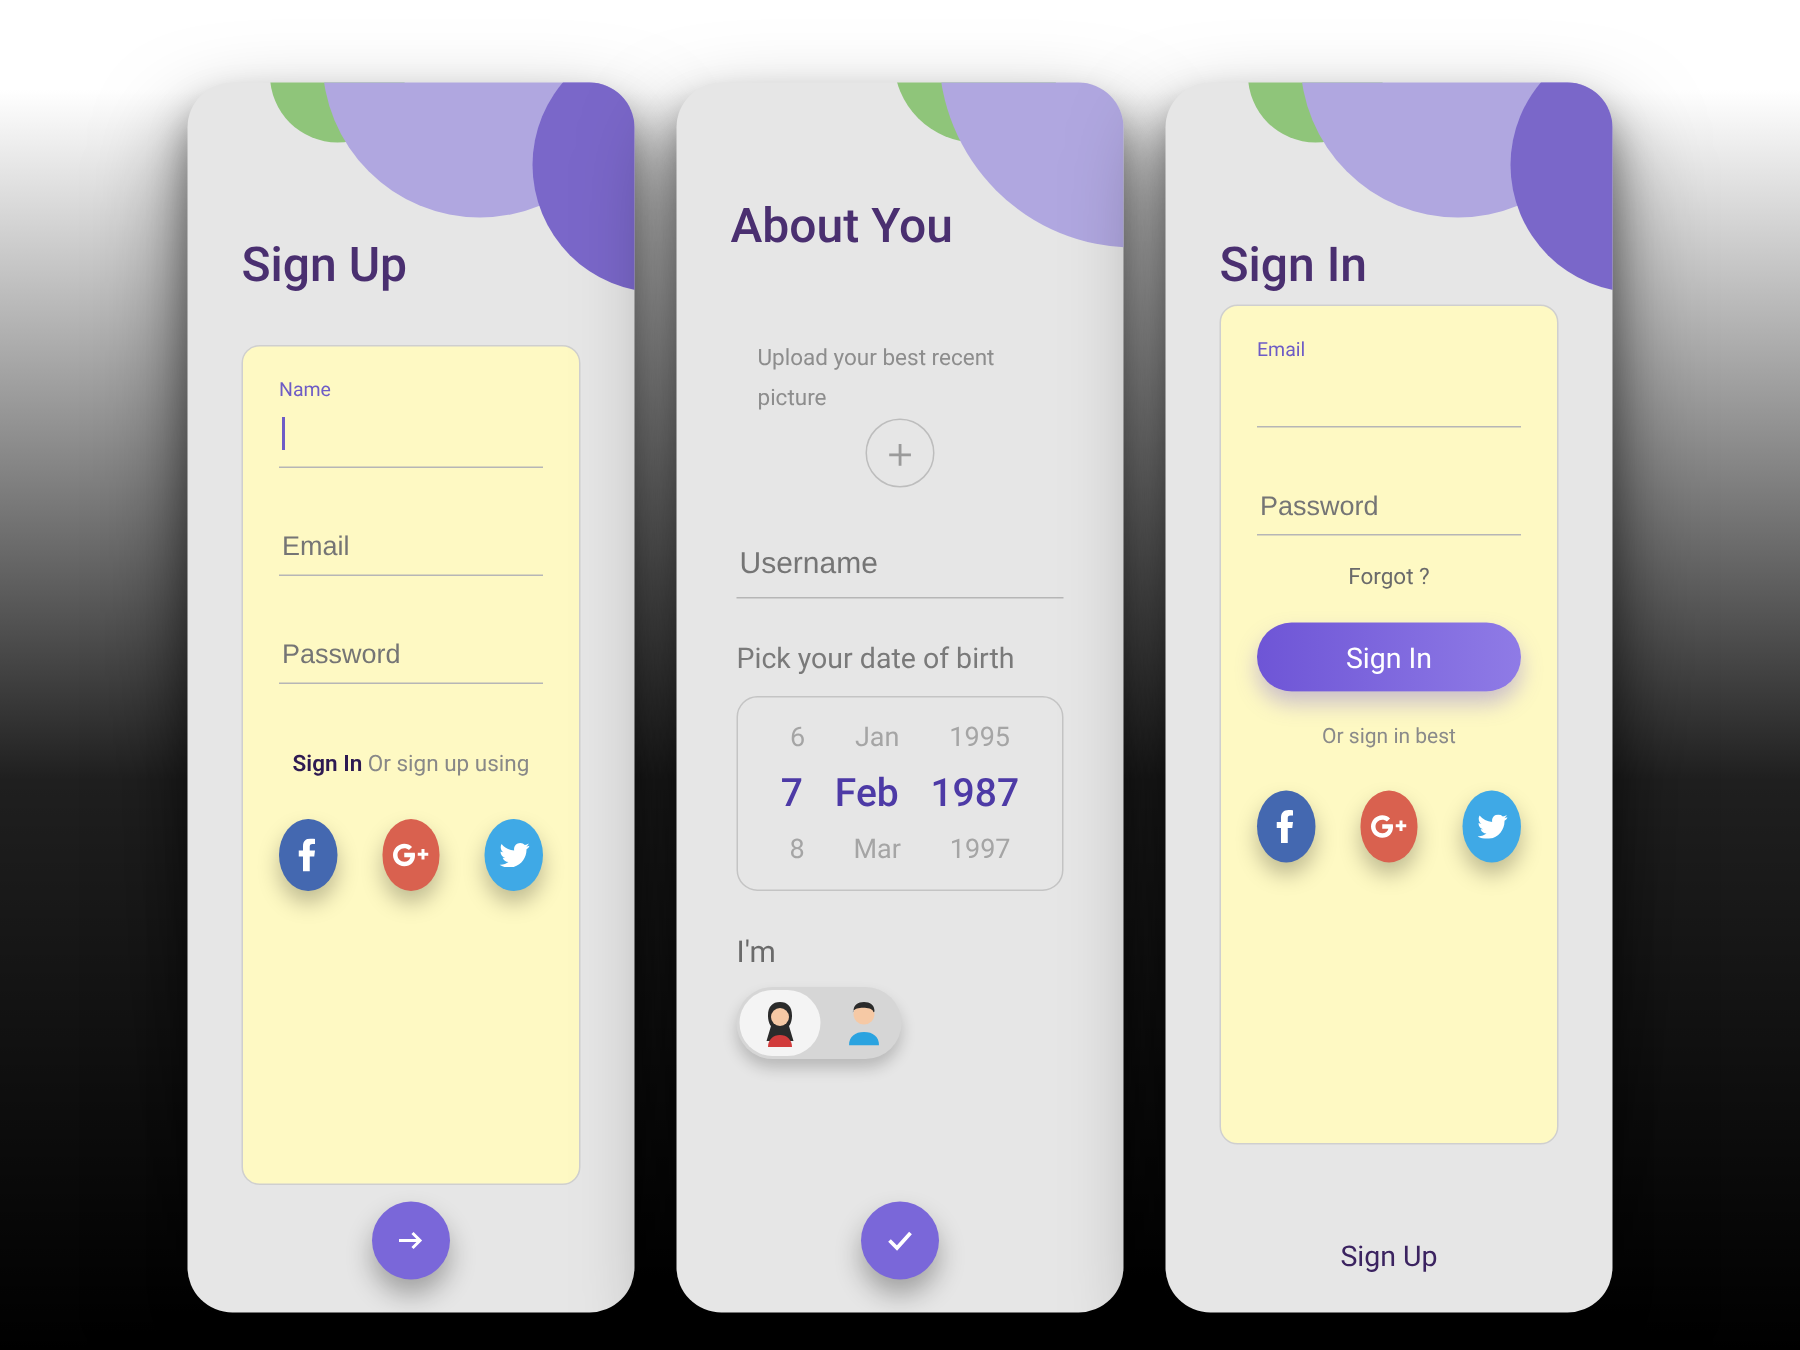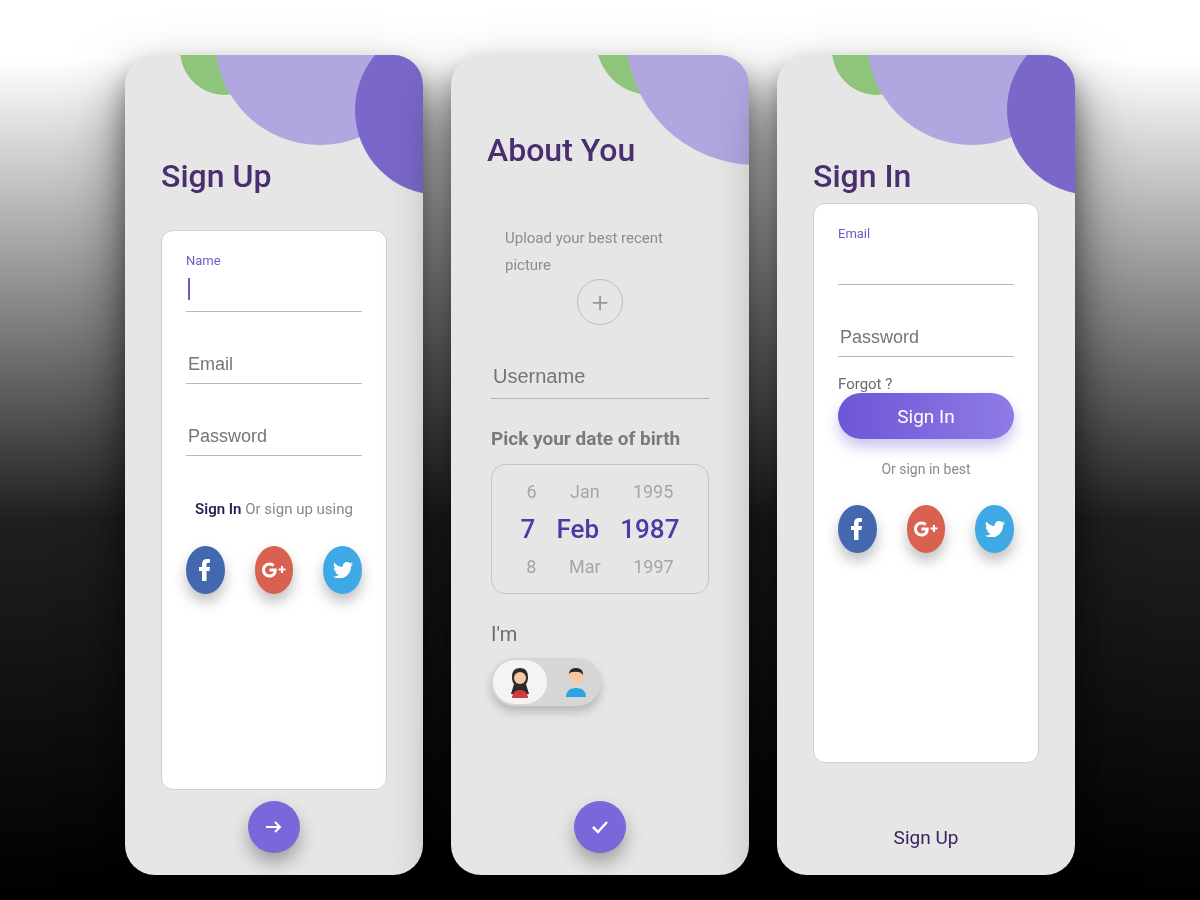--- a/index.html
+++ b/index.html
@@ -40,21 +40,21 @@
   }
 
   .form-card {
     position: absolute;
     left: 36px;
     right: 36px;
     top: 175px;
     height: 560px;
     border: 1px solid #cfcfcf;
     border-radius: 12px;
-    background: #ffffff;
+    background: #fef9c3;
     padding: 22px 24px;
   }
   .signin-card { height: 560px; top: 148px; }
 
   .floating-label { font-size: 13px; color: #6e5cc6; margin-bottom: 4px; }
   .field {
     width: 100%;
     border: none;
     border-bottom: 1px solid #b6b6b6;
     background: transparent;
@@ -103,21 +103,21 @@
     width: 46px; height: 46px; border-radius: 50%;
     border: 1px solid #bdbdbd;
     display: flex; align-items: center; justify-content: center;
     color: #9a9a9a; font-size: 28px; font-weight: 300;
   }
   .about-field {
     width: 100%; border: none; border-bottom: 1px solid #b6b6b6;
     background: transparent; font-size: 20px; color: #6a6a6a;
     padding: 10px 2px; margin-bottom: 28px; outline: none;
   }
-  .dob-label { font-size: 19px; color: #7a7a7a; margin-bottom: 14px; font-weight: bold; }
+  .dob-label { font-size: 19px; color: #7a7a7a; margin-bottom: 14px; }
   .dob-box {
     border: 1px solid #c4c4c4; border-radius: 14px;
     padding: 10px 18px; margin-bottom: 28px;
   }
   .dob-row { display: flex; justify-content: space-around; padding: 6px 0; font-size: 18px; color: #a5a5a5; }
   .dob-row.sel { font-size: 26px; color: #4d3aa6; font-weight: 500; }
   .im-label { font-size: 20px; color: #6a6a6a; margin-bottom: 12px; }
   .gender-toggle {
     width: 110px; height: 48px; border-radius: 26px;
     background: #d6d6d6;
@@ -126,21 +126,21 @@
     box-shadow: 0 6px 10px rgba(0,0,0,0.2);
   }
   .gender-thumb {
     position: absolute; left: 2px; top: 2px;
     width: 54px; height: 44px; border-radius: 24px;
     background: #f4f4f4;
     display: flex; align-items: center; justify-content: center;
   }
 
   
-  .forgot { text-align: left; font-size: 15px; color: #6a6a6a; }
+  .forgot { text-align: center; font-size: 15px; color: #6a6a6a; margin-bottom: 22px; }
   .signin-btn {
     width: 100%; height: 46px; border-radius: 23px;
     background: linear-gradient(90deg, #6e55d6, #8f7be6);
     color: #fff; font-size: 19px;
     display: flex; align-items: center; justify-content: center;
     margin-bottom: 22px;
     box-shadow: 0 8px 14px rgba(110,85,214,0.35);
   }
   .or-using { text-align: center; font-size: 14px; color: #8a8a8a; margin-bottom: 4px; }
   .bottom-link {

